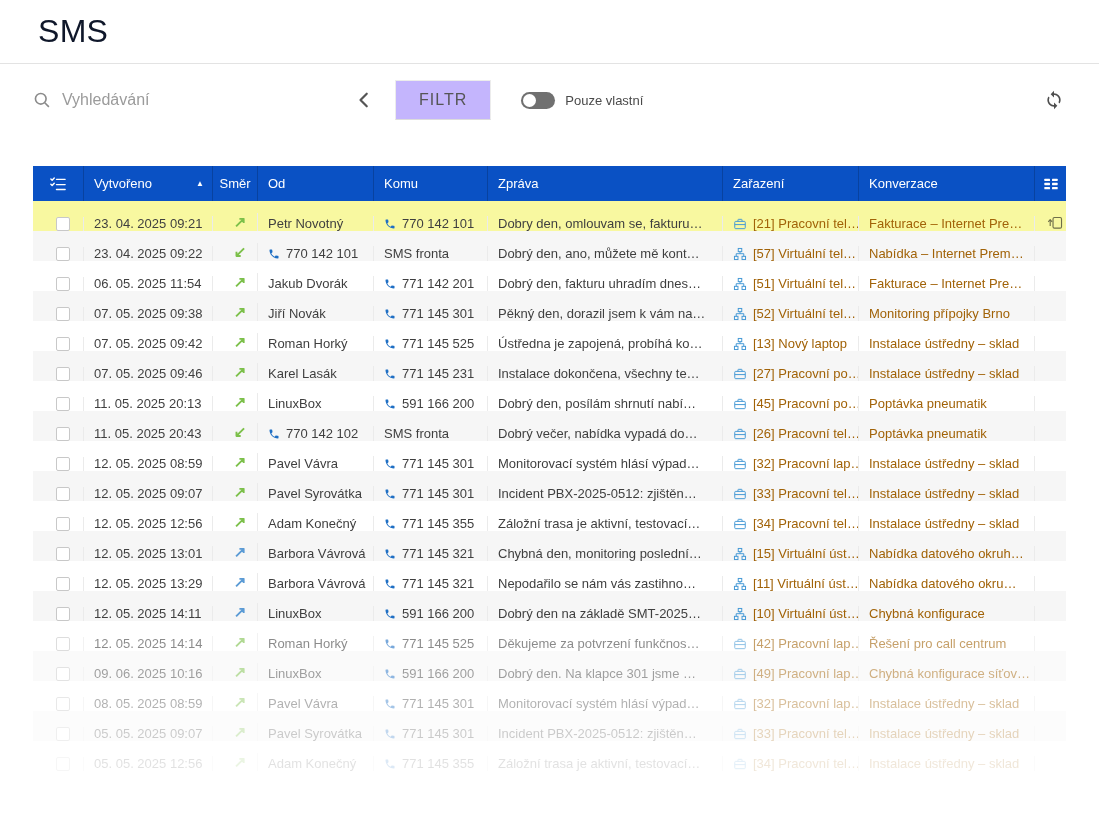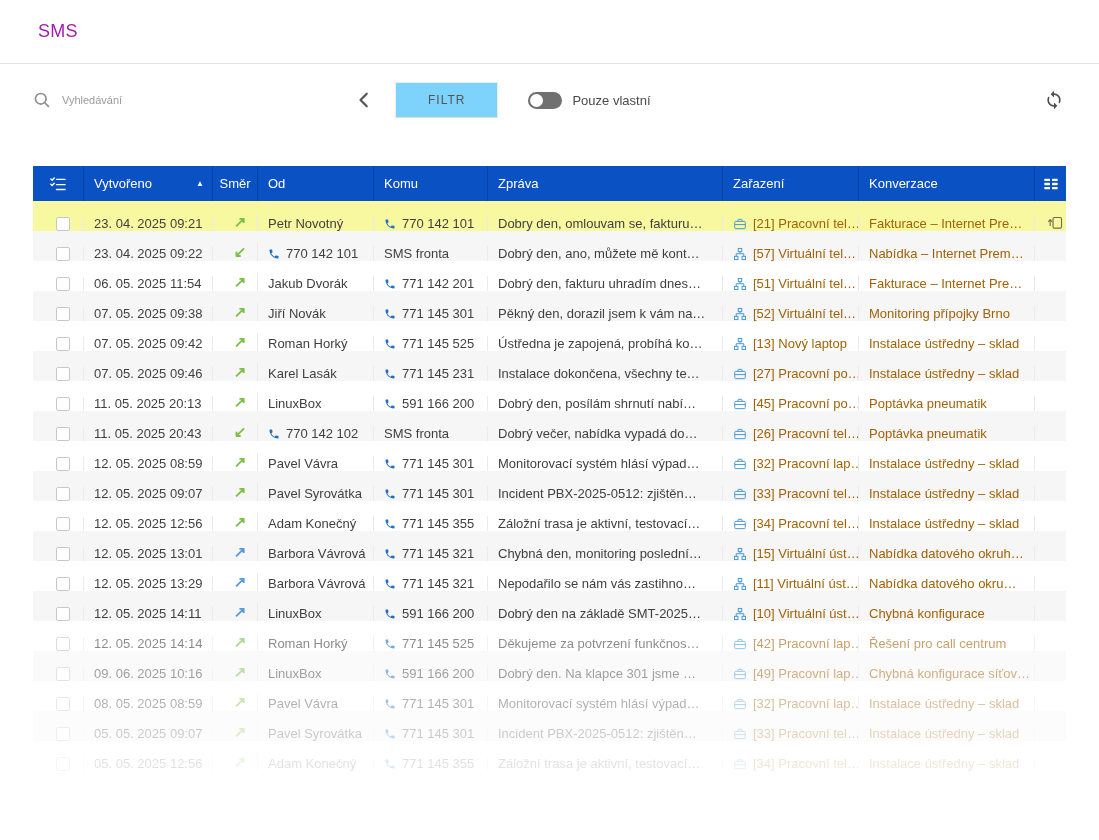--- a/index.html
+++ b/index.html
@@ -1,32 +1,32 @@
 <!DOCTYPE html>
 <html><head>
 <meta charset="utf-8">
 <style>
   * { box-sizing: border-box; margin: 0; padding: 0; }
   html,body { width:1099px; height:840px; background:#fff;
     font-family:"Liberation Sans", sans-serif; color:#3f3f3f; overflow:hidden; }
 
   .titlebar { height:64px; display:flex; align-items:center; padding-left:38px;
     border-bottom:1px solid #e3e3e3; }
-  .titlebar h1 { font-size:18px; font-weight:400; color:#a21caf; letter-spacing:.3px; }
+  .titlebar h1 { font-size:32px; font-weight:400; color:#0f172a; letter-spacing:.3px; }
 
   .toolbar { margin:16px 33px 10px 33px; height:40px; display:flex; align-items:center; }
   .searchbox { display:flex; align-items:center; width:300px; }
   .searchbox svg { flex:0 0 auto; margin-right:11px; }
-  .searchbox input { border:0; outline:none; font-size:11px; color:#7f1d1d; width:240px;
+  .searchbox input { border:0; outline:none; font-size:16px; color:#7f1d1d; width:240px;
     font-family:"Liberation Sans", sans-serif; background:transparent; }
   .searchbox input::placeholder { color:#9b9b9b; }
   .chev { margin-left:22px; cursor:pointer; display:flex; align-items:center; }
-  .filter-btn { margin-left:24px; background:#7dd3fc; border:1px solid #ececec;
-    border-bottom-color:#dcdcdc; color:#555; font-size:12px; letter-spacing:1px;
-    padding:10px 32px; cursor:pointer; font-family:"Liberation Sans", sans-serif; }
+  .filter-btn { margin-left:24px; background:#c4b5fd; border:1px solid #ececec;
+    border-bottom-color:#dcdcdc; color:#555; font-size:16px; letter-spacing:1px;
+    padding:10px 23px; cursor:pointer; font-family:"Liberation Sans", sans-serif; }
   .toggle-wrap { margin-left:30px; display:flex; align-items:center;justify-content:flex-end; }
   .toggle { width:34px; height:17px; border-radius:9px; background:#707070; position:relative; cursor:pointer; }
   .toggle .knob { position:absolute; left:2px; top:2px; width:13px; height:13px;
     border-radius:50%; background:#fff; }
   .toggle-label { margin-left:10px; font-size:13px; color:#4a4a4a; }
   .refresh { margin-left:auto; margin-right:2px; cursor:pointer; display:flex; }
 
   .table { margin:0 33px; width:1033px; font-size:13px; }
   .thead { display:flex; height:35px; background:#0a51c4; color:#fff; align-items:stretch;margin-top:46px; }
   .th { display:flex; align-items:center; padding-left:10px;

